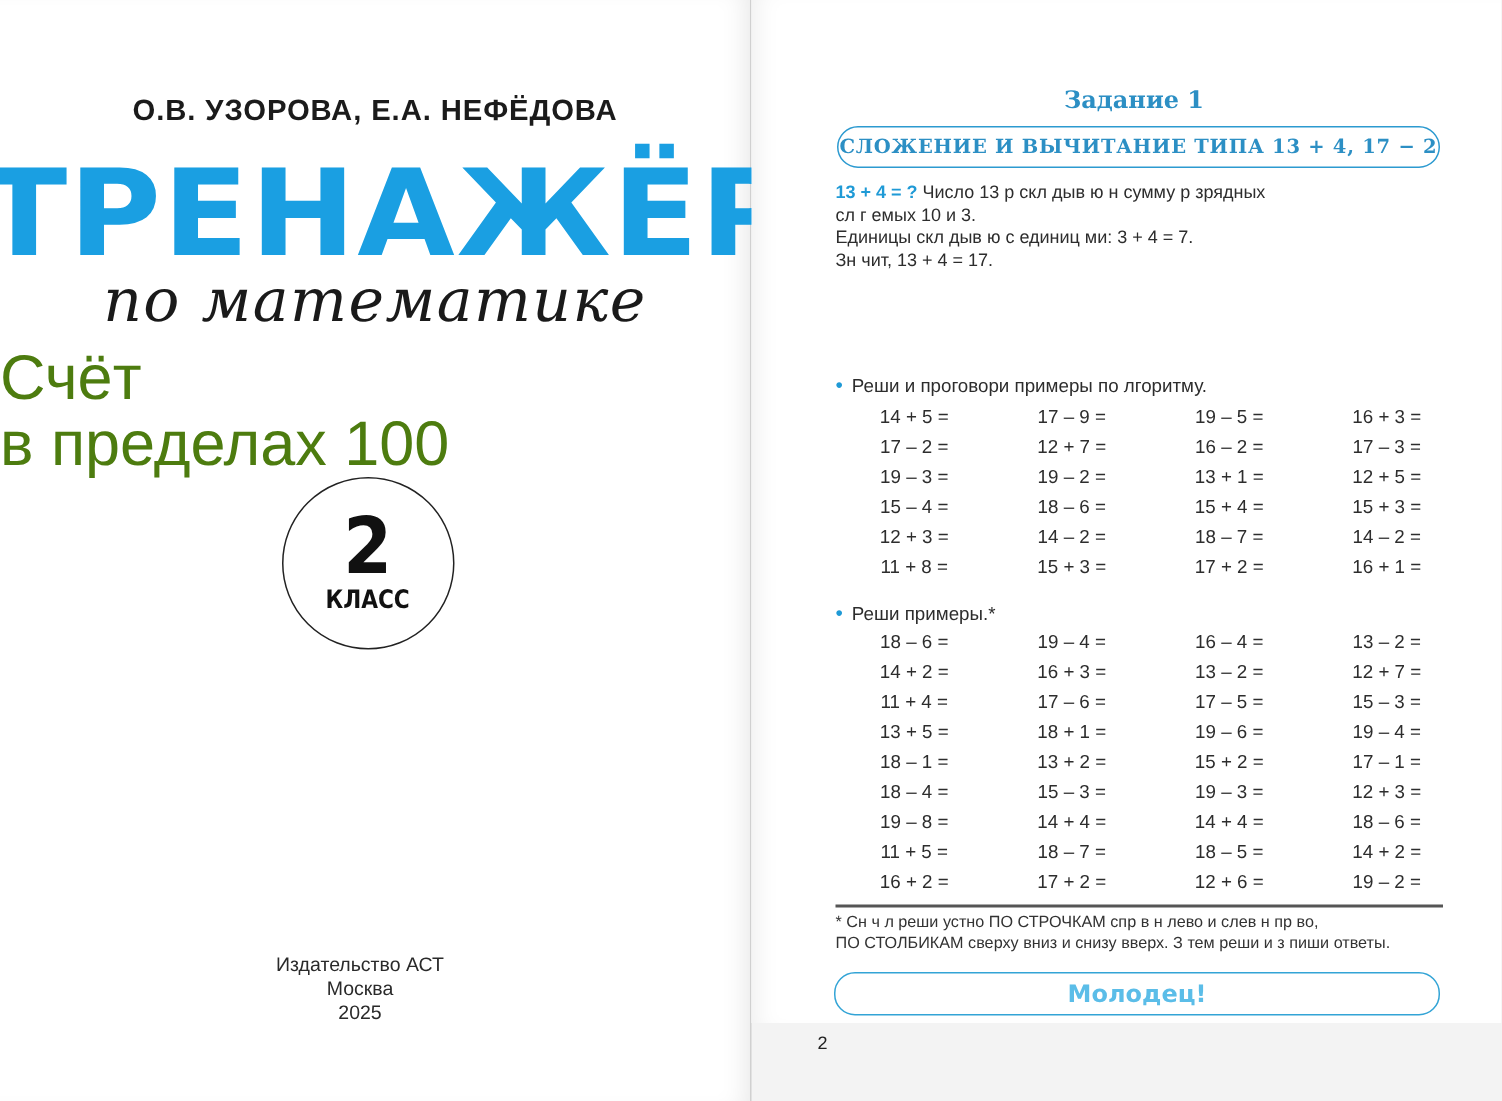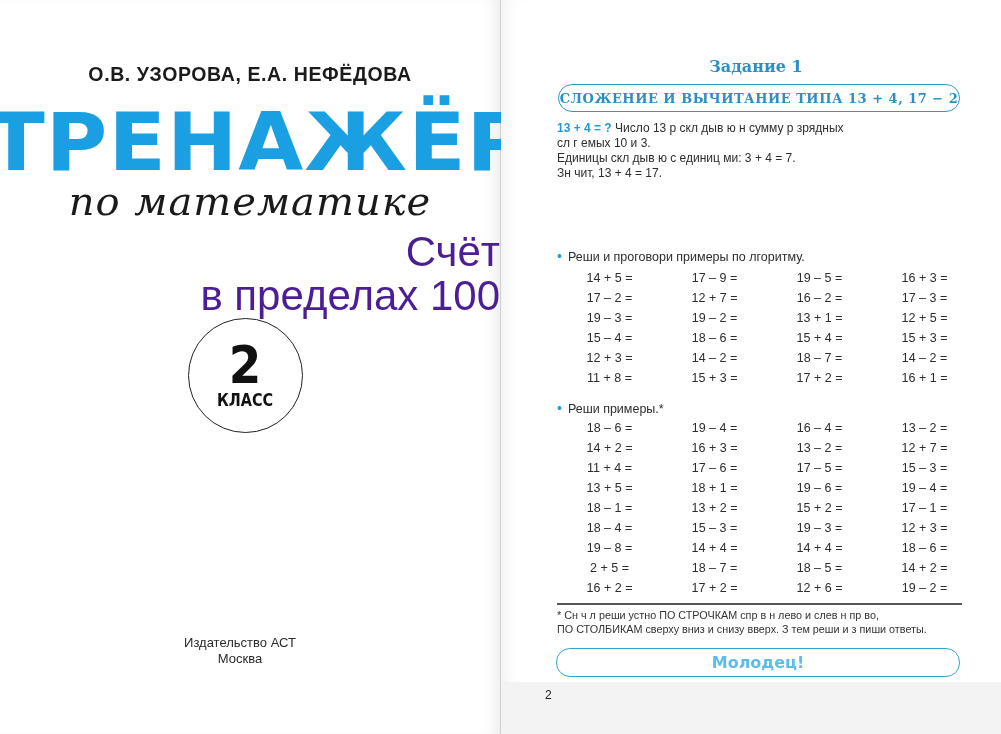--- a/index.html
+++ b/index.html
@@ -30,22 +30,22 @@
       font-weight: bold; font-size: 80px; line-height: 90px; color: #1a9fe2;
       letter-spacing: 1px; transform: scaleX(1.05);
       font-family: "DejaVu Sans", sans-serif;
     }
     .title-sub {
       position: absolute; left: 0; width: 500px; top: 178px; text-align: center;
       font-family: "DejaVu Serif", serif; font-style: italic; font-size: 40px;
       color: #1a1a1a; letter-spacing: 1px;
     }
     .title-topic {
-      position: absolute; left: 0; width: 500px; top: 230px; text-align: right;
-      font-size: 42px; line-height: 44px; color: #4c1d95;
+      position: absolute; left: 0; width: 500px; top: 230px; text-align: left;
+      font-size: 42px; line-height: 44px; color: #4d7c0f;
     }
     .grade-circle {
       position: absolute; left: 188px; top: 318px; width: 115px; height: 115px;
       border: 1.5px solid #222; border-radius: 50%; box-sizing: border-box;
       display: flex; flex-direction: column; align-items: center; justify-content: center;
     }
     .grade-num { font-weight: bold; font-size: 52px; line-height: 46px; color: #111; font-family: "DejaVu Sans", sans-serif; transform: scaleX(0.9); }
     .grade-label { font-weight: bold; font-size: 17px; color: #111; font-family: "DejaVu Sans", sans-serif; transform: scaleX(0.85); margin-top: 2px; }
     .publisher {
       position: absolute; left: 140px; width: 200px; top: 635px; text-align: center;
@@ -110,20 +110,21 @@
       <div>Счёт</div>
       <div>в пределах 100</div>
     </div>
     <div class="grade-circle">
       <div class="grade-num">2</div>
       <div class="grade-label">КЛАСС</div>
     </div>
     <div class="publisher">
       <div>Издательство АСТ</div>
       <div>Москва</div>
+      <div>2025</div>
     </div>
   </div>
 
   <div class="gutter"></div>
 
   <div class="page-right">
     <div class="task-title">Задание 1</div>
     <div class="task-banner">СЛОЖЕНИЕ И ВЫЧИТАНИЕ ТИПА 13 + 4, 17 − 2</div>
 
     <div class="explain" style="top:121px;">
@@ -191,21 +192,21 @@
         <div class="cell">15 + 2 =</div>
         <div class="cell">17 – 1 =</div>
         <div class="cell">18 – 4 =</div>
         <div class="cell">15 – 3 =</div>
         <div class="cell">19 – 3 =</div>
         <div class="cell">12 + 3 =</div>
         <div class="cell">19 – 8 =</div>
         <div class="cell">14 + 4 =</div>
         <div class="cell">14 + 4 =</div>
         <div class="cell">18 – 6 =</div>
-        <div class="cell">2 + 5 =</div>
+        <div class="cell">11 + 5 =</div>
         <div class="cell">18 – 7 =</div>
         <div class="cell">18 – 5 =</div>
         <div class="cell">14 + 2 =</div>
         <div class="cell">16 + 2 =</div>
         <div class="cell">17 + 2 =</div>
         <div class="cell">12 + 6 =</div>
         <div class="cell">19 – 2 =</div>
       </div>
 
     <div class="divider"></div>

